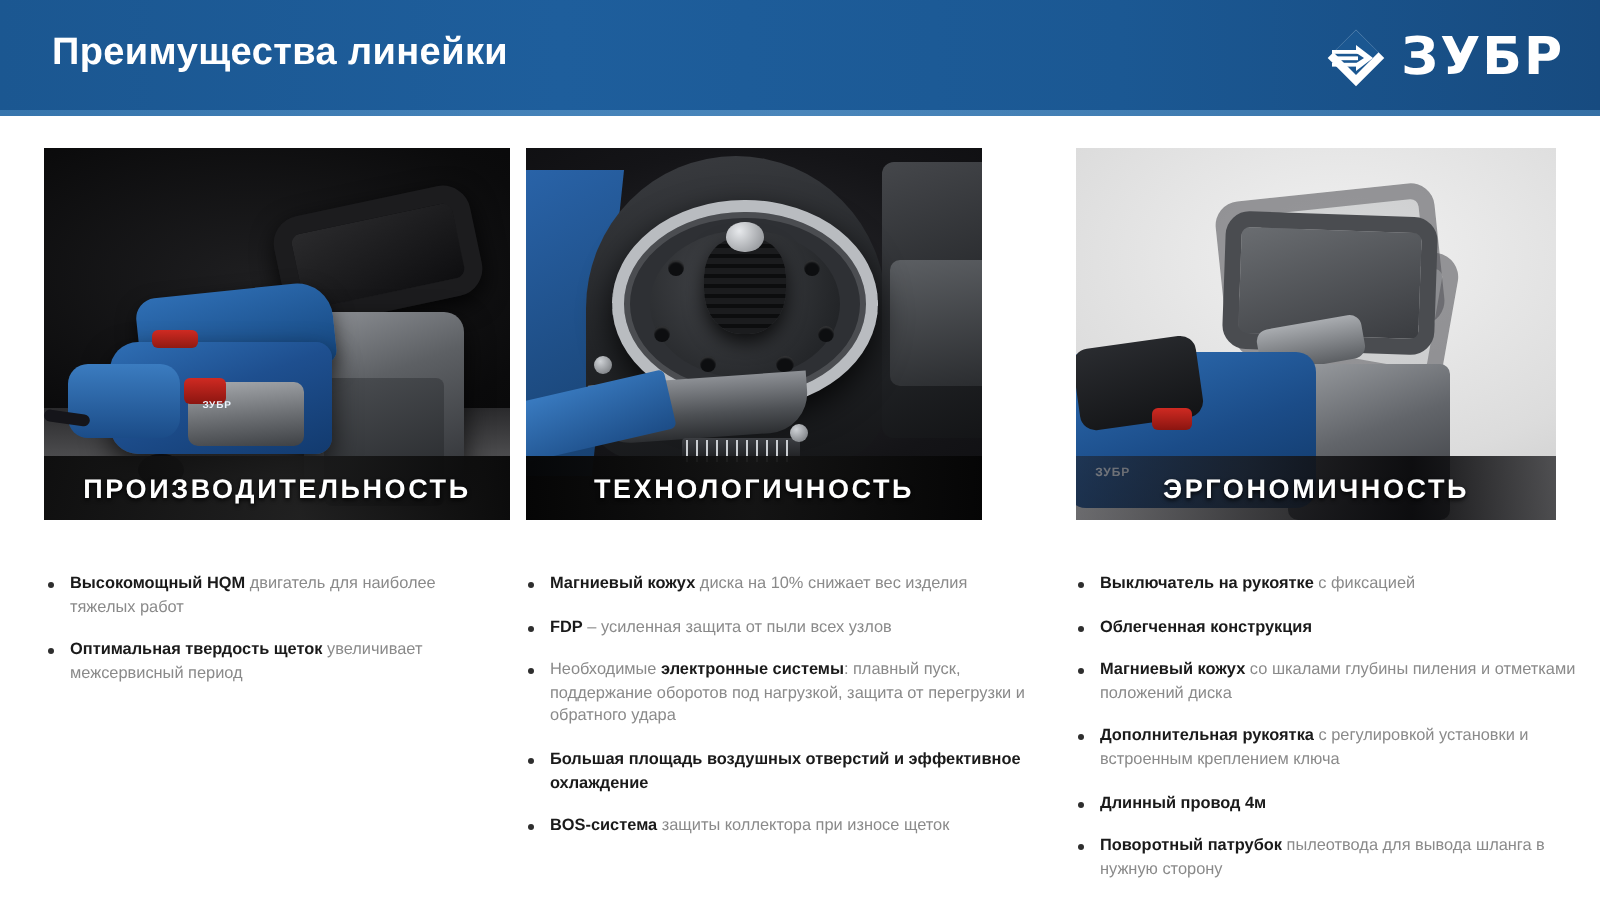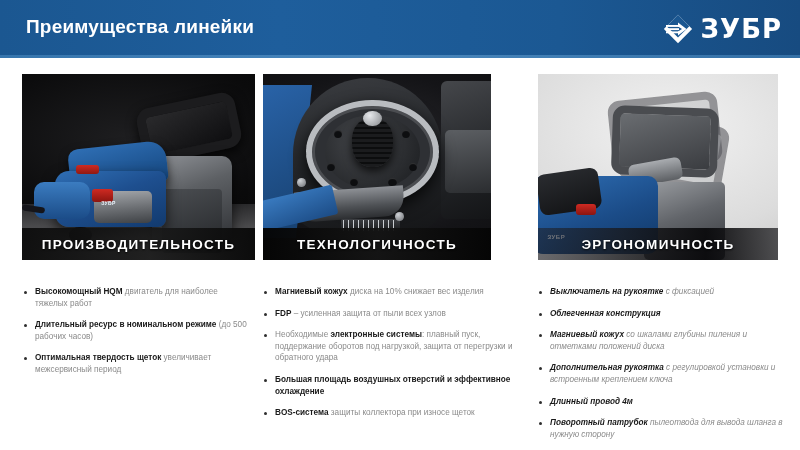--- a/index.html
+++ b/index.html
@@ -146,21 +146,21 @@
      background:linear-gradient(160deg,#9a9da1,#62656a 45%,#35373b); border-radius:5px; }
   .p3-neck { position:absolute; left:38%; top:47%; width:22%; height:12%;
      background:linear-gradient(180deg,#a9acb0,#5c5f63); border-radius:6px; transform:rotate(-10deg); }
   .p3-logo { position:absolute; left:4%; top:86%; font-size:6px; color:#eaf2fb;
      font-weight:bold; letter-spacing:.5px; }
 
   
   .col { position:absolute; top:286px; }
   #col-1 { left:24px;  width:225px; }
   #col-2 { left:264px; width:260px; }
-  #col-3 { left:539px; width:250px;font-style:italic; }
+  #col-3 { left:539px; width:250px; }
 
   .bullet { position:relative; padding-left:11px; margin-bottom:10px; }
   .bullet:before {
     content:""; position:absolute; left:0; top:5px;
     width:3px; height:3px; border-radius:50%; background:#2e2e2e;
   }
   .btext { font-size:8.2px; line-height:11.6px; color:#8a8a8a; }
   .btext b { color:#1a1a1a; font-weight:bold; }
 </style>
 </head>
@@ -246,23 +246,20 @@
     <div class="p3-logo">ЗУБР</div>
   </div>
   <div class="caption" id="cap-3">ЭРГОНОМИЧНОСТЬ</div>
 </div>
 
 <div class="col" id="col-1">
     <div class="bullet">
       <div class="btext"><b>Высокомощный HQM</b> двигатель для наиболее тяжелых работ</div>
     </div>
     <div class="bullet">
-      <div class="btext"><b>Длительный ресурс в номинальном режиме</b> (до 500 рабочих часов)</div>
-    </div>
-    <div class="bullet">
       <div class="btext"><b>Оптимальная твердость щеток</b> увеличивает межсервисный период</div>
     </div>
   </div>
 <div class="col" id="col-2">
     <div class="bullet">
       <div class="btext"><b>Магниевый кожух</b> диска на 10% снижает вес изделия</div>
     </div>
     <div class="bullet">
       <div class="btext"><b>FDP</b> – усиленная защита от пыли всех узлов</div>
     </div>

